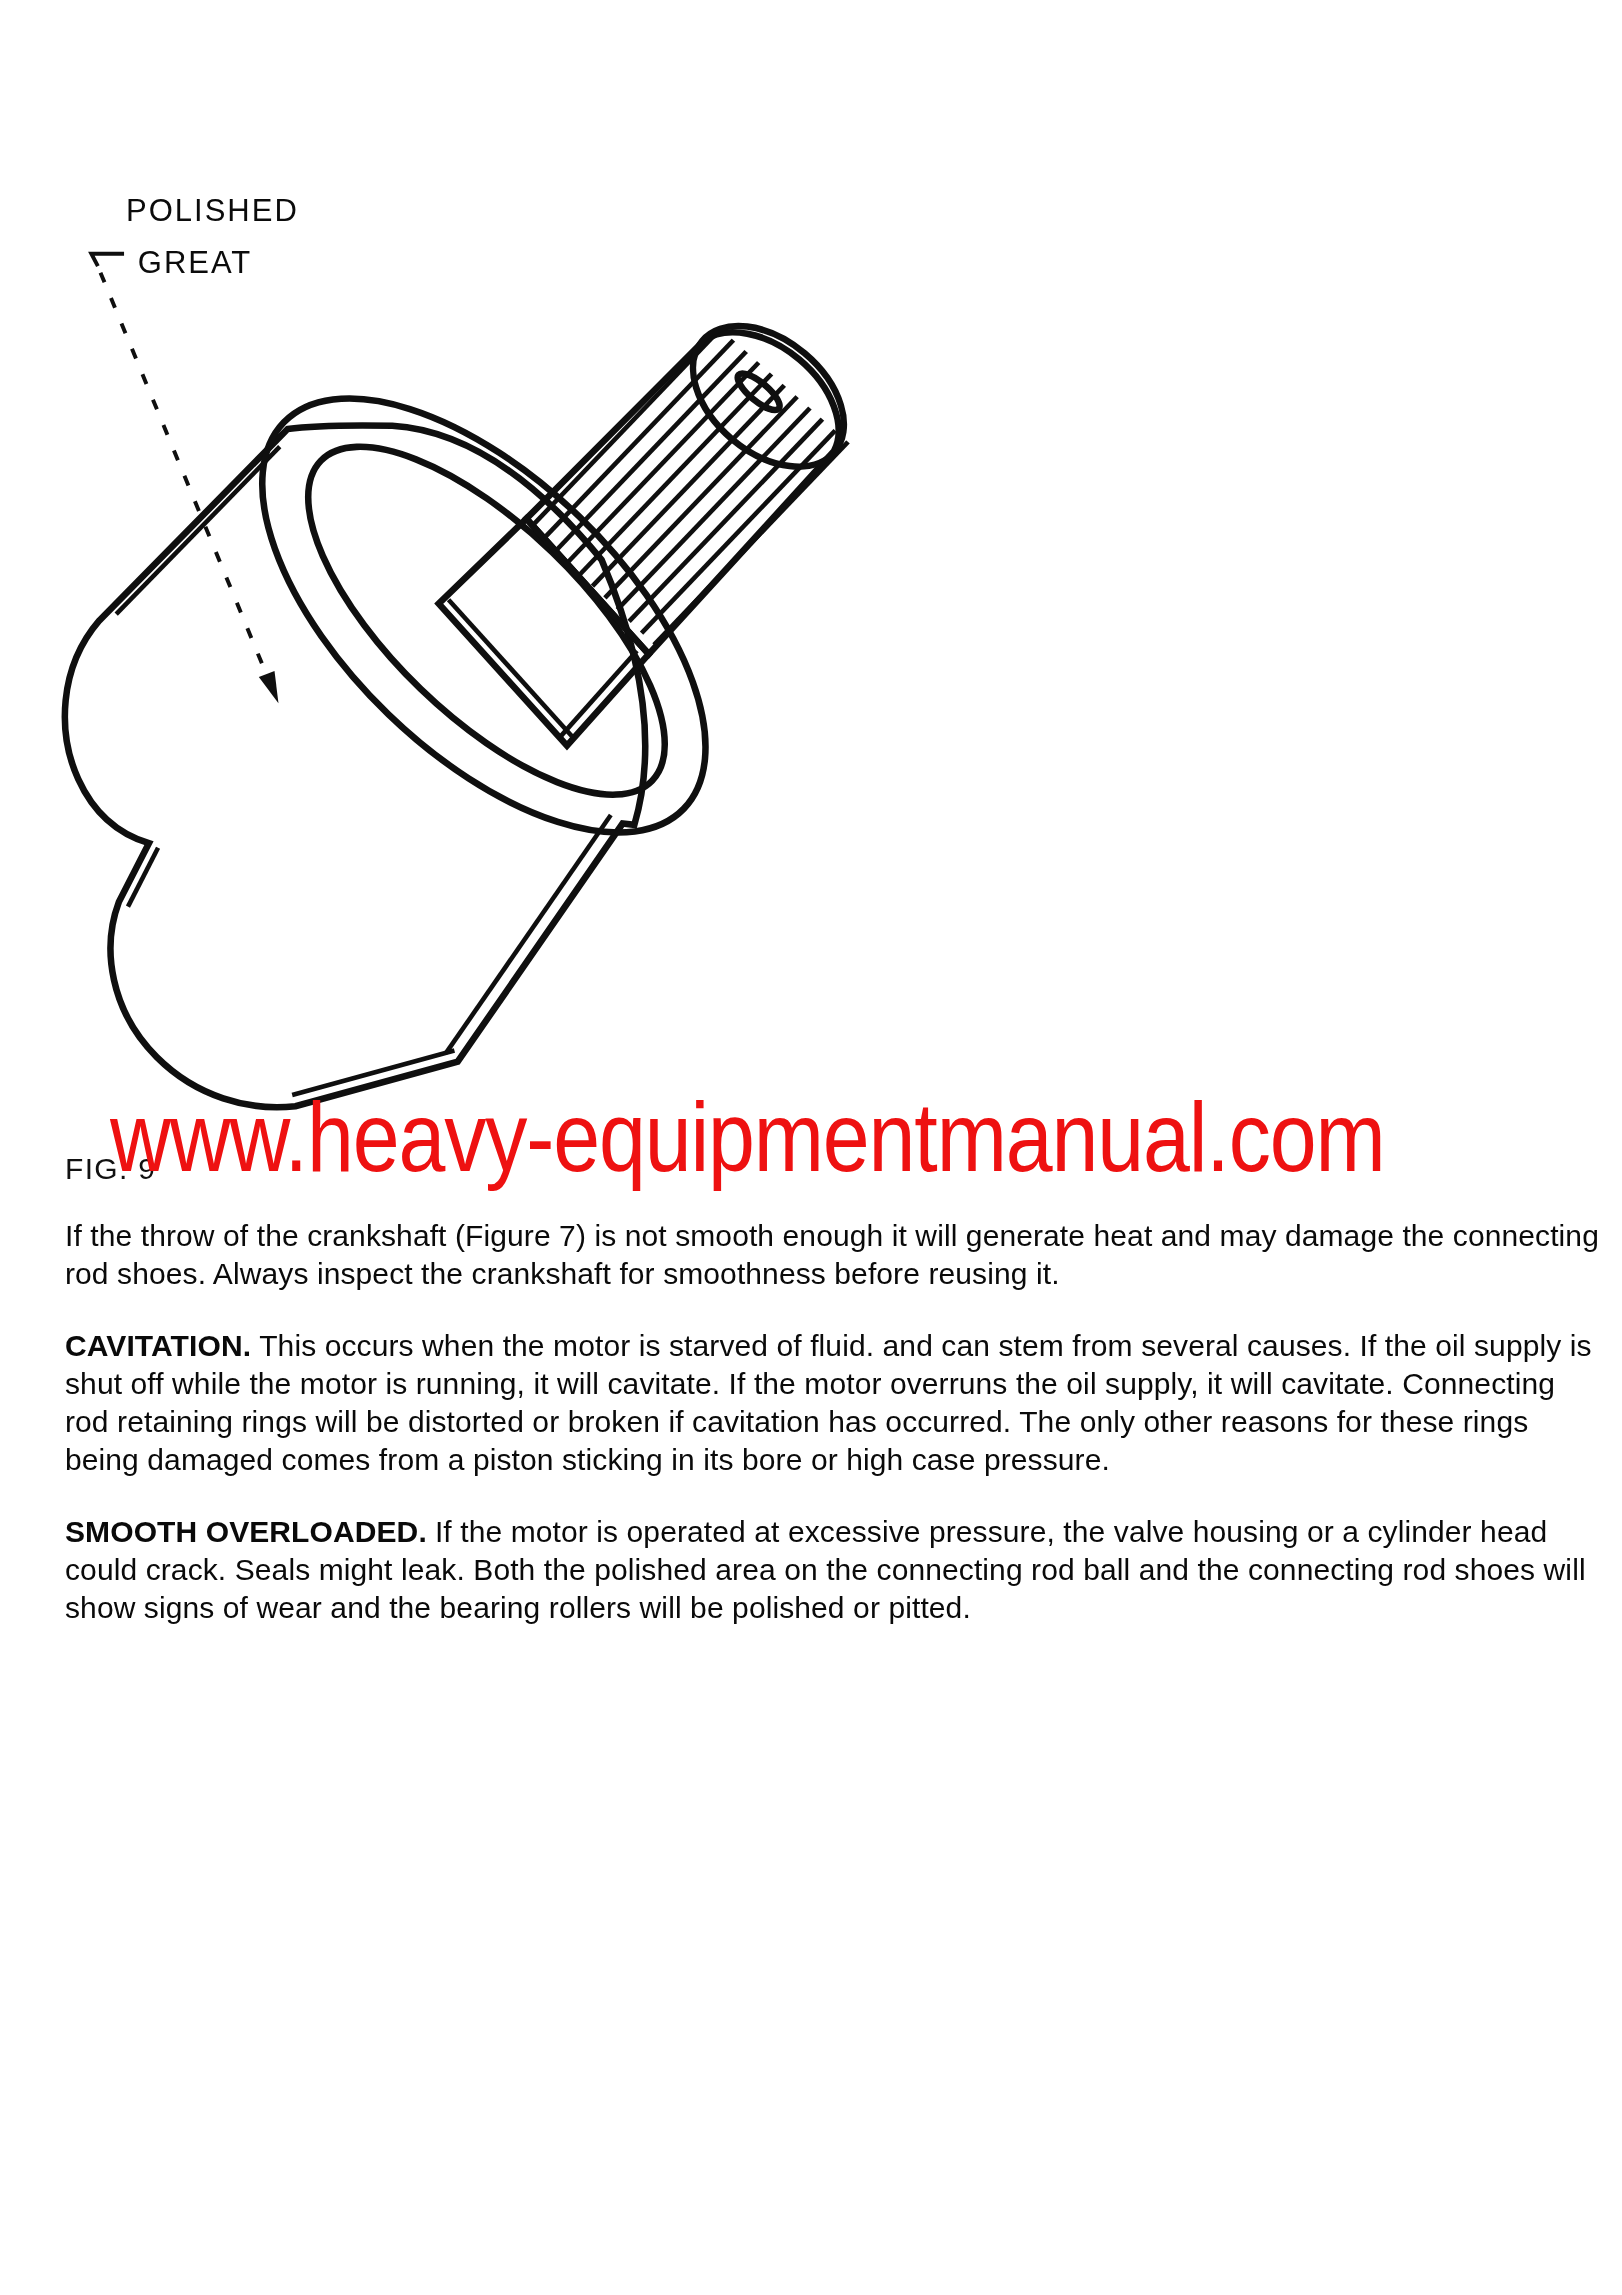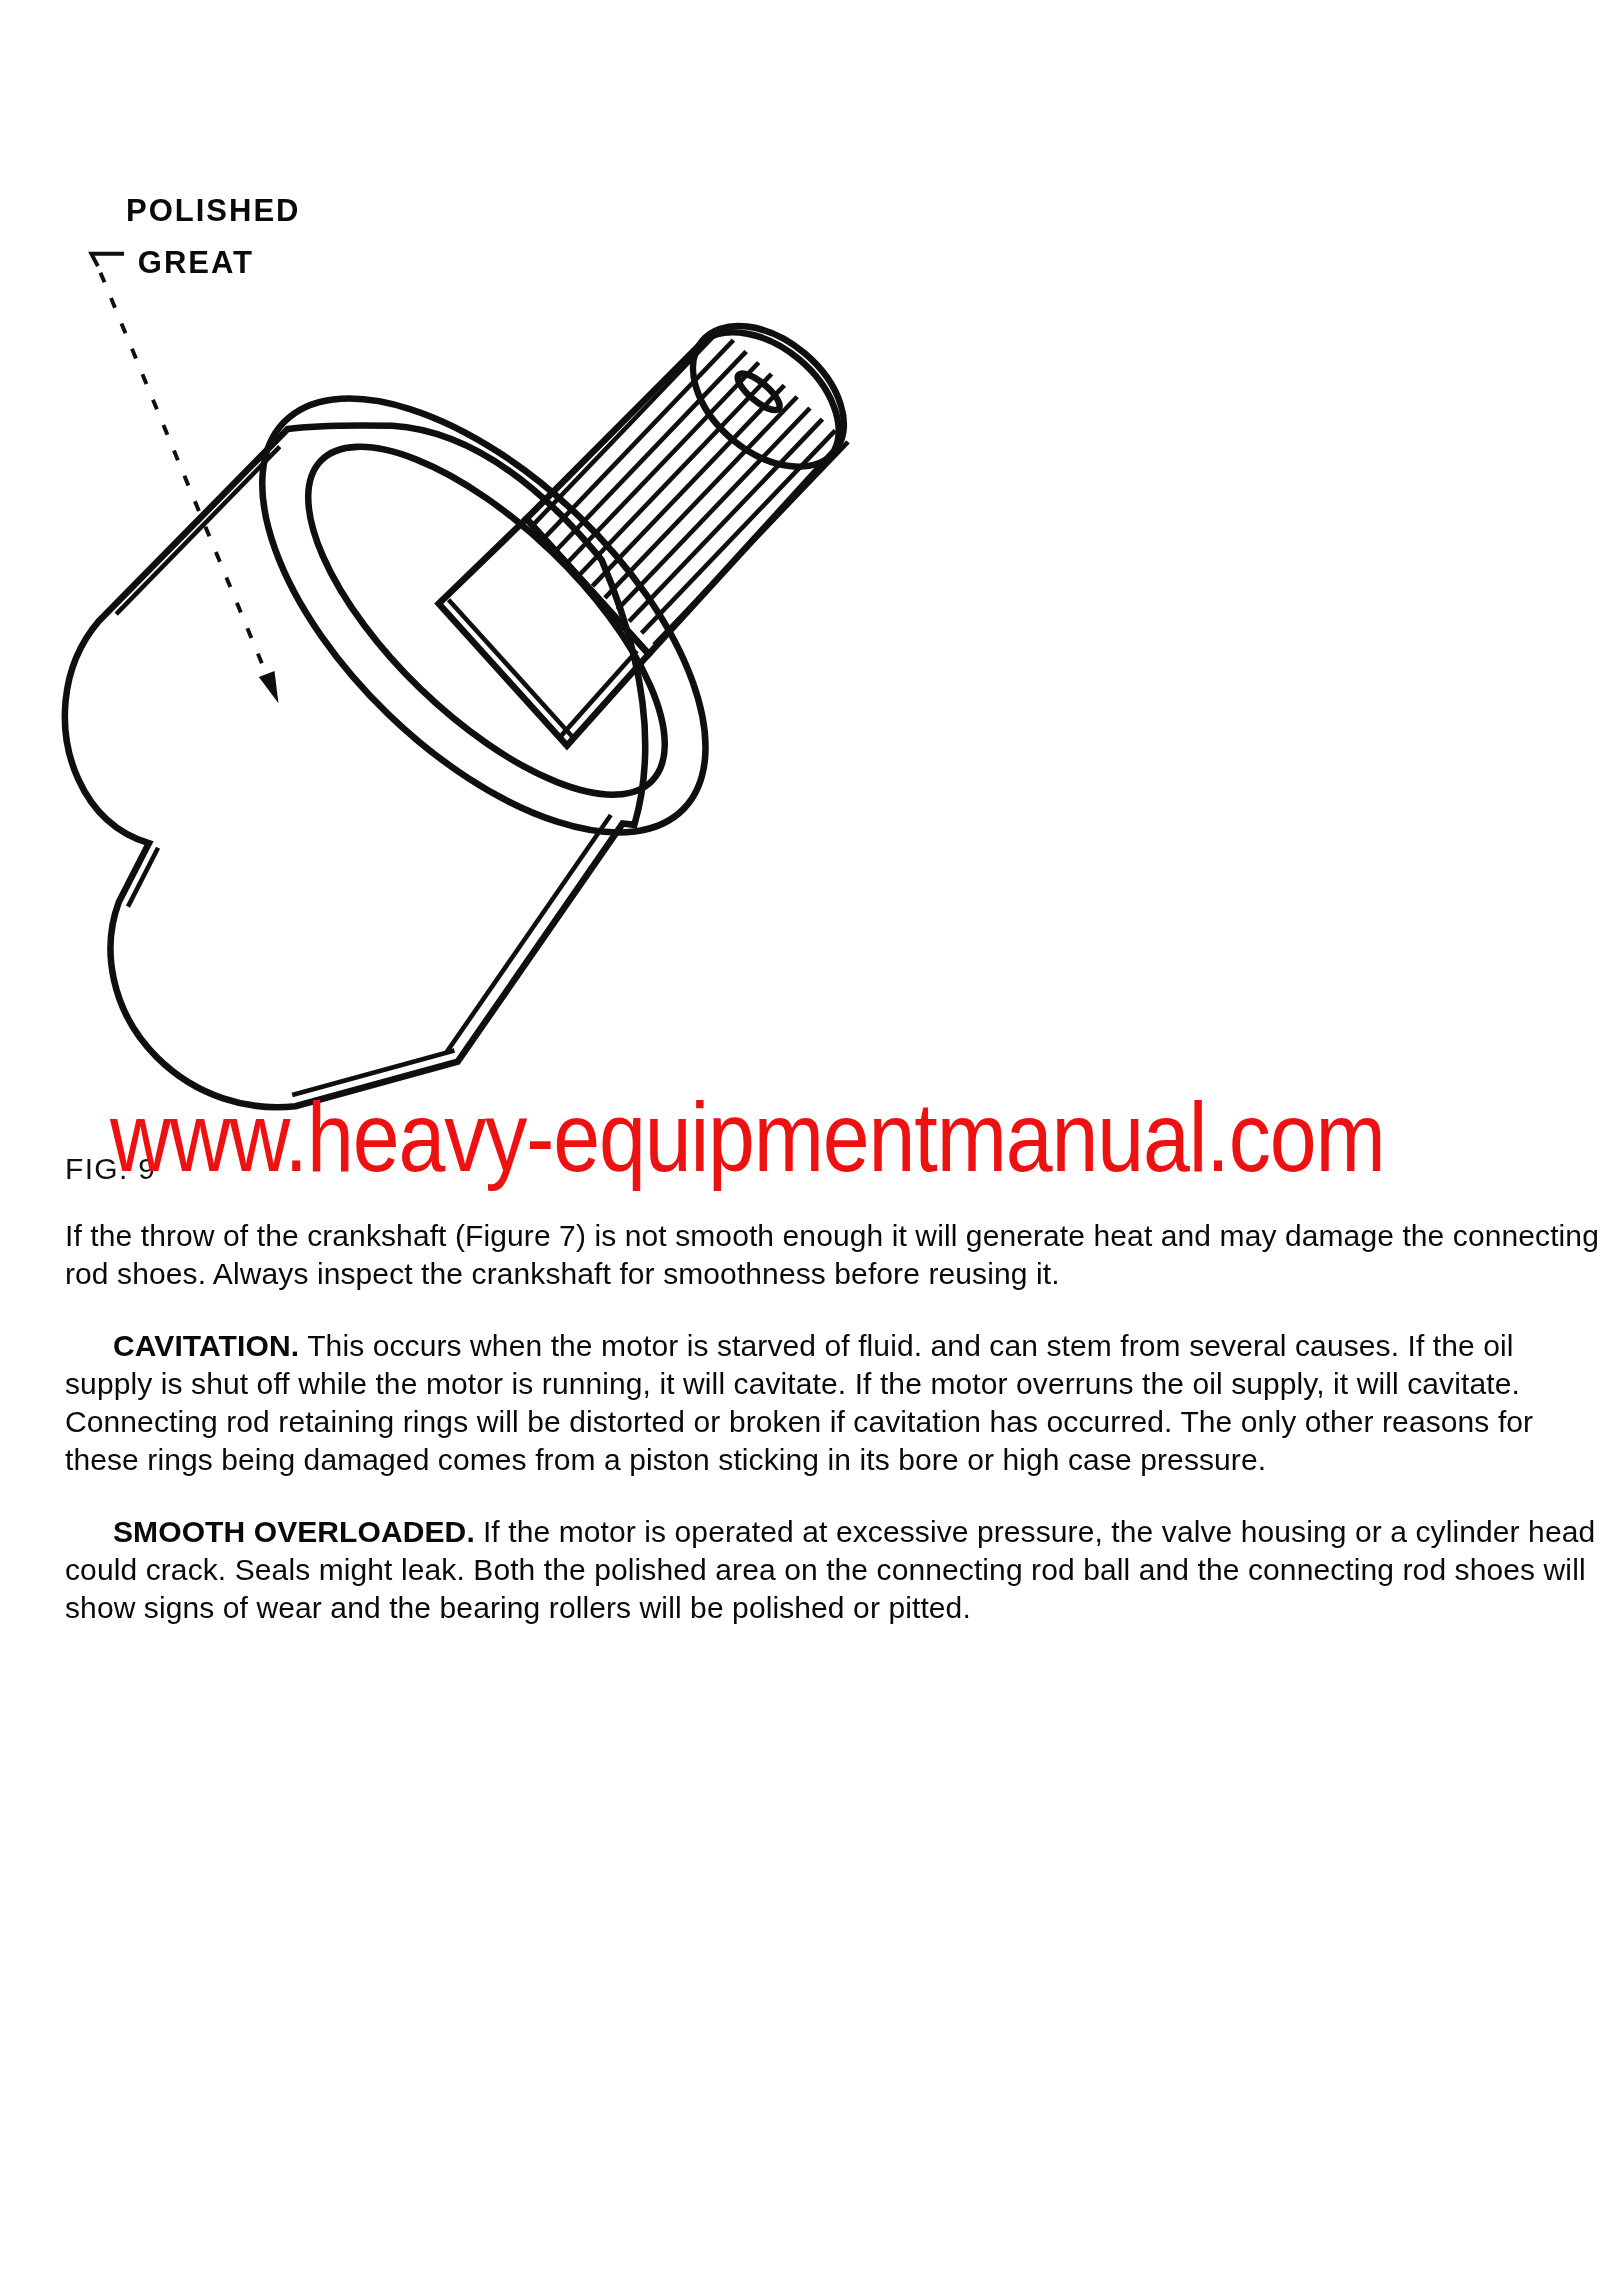--- a/index.html
+++ b/index.html
@@ -3,21 +3,21 @@
 <meta charset="utf-8">
 <style>
   html,body { margin:0; padding:0; background:#777; }
   .page {
     position:relative; width:1623px; height:2295px; background:#ffffff;
     font-family:"Liberation Sans", sans-serif; color:#000; overflow:hidden;
   }
   
   .fig-wrap { position:absolute; left:39px; top:236px; width:929px; height:916px; }
   .fig-label {
-    position:absolute; left:126px; top:185px; font-weight:bold; font-size:31px;
+    position:absolute; left:126px; top:185px; font-weight:normal; font-size:31px;
     line-height:52px; letter-spacing:2px; color:#0b0b0b; white-space:nowrap;
   }
   .fig-label .l2 { padding-left:11.8px; }
   svg .ln { stroke:#0f0f0f; fill:none; }
   
   .fig-caption {
     position:absolute; left:65px; top:1152px; font-size:30px; letter-spacing:1.3px;
     color:#111; z-index:1;
   }
   .watermark {
@@ -25,21 +25,21 @@
     white-space:nowrap; transform:scaleX(0.86); transform-origin:left top;
     letter-spacing:-1.3px; z-index:2;
   }
   
   .body-text {
     position:absolute; left:65px; top:1217px; width:1538px;
     font-size:30px; line-height:38px; letter-spacing:0.1px; color:#0a0a0a;
   }
   .body-text p { margin:0 0 34px 0; }
   .body-text b:empty { display:none; }
-  .body-text b { margin-right:0.27em;margin-left:48px; }
+  .body-text b { margin-right:0.27em; }
 </style>
 </head>
 <body>
 
 <div class="page">
 
   <div class="fig-wrap">
     <svg viewBox="0 0 1420 1400" width="929" height="916">
       <defs>
         <clipPath id="shaftClip">

